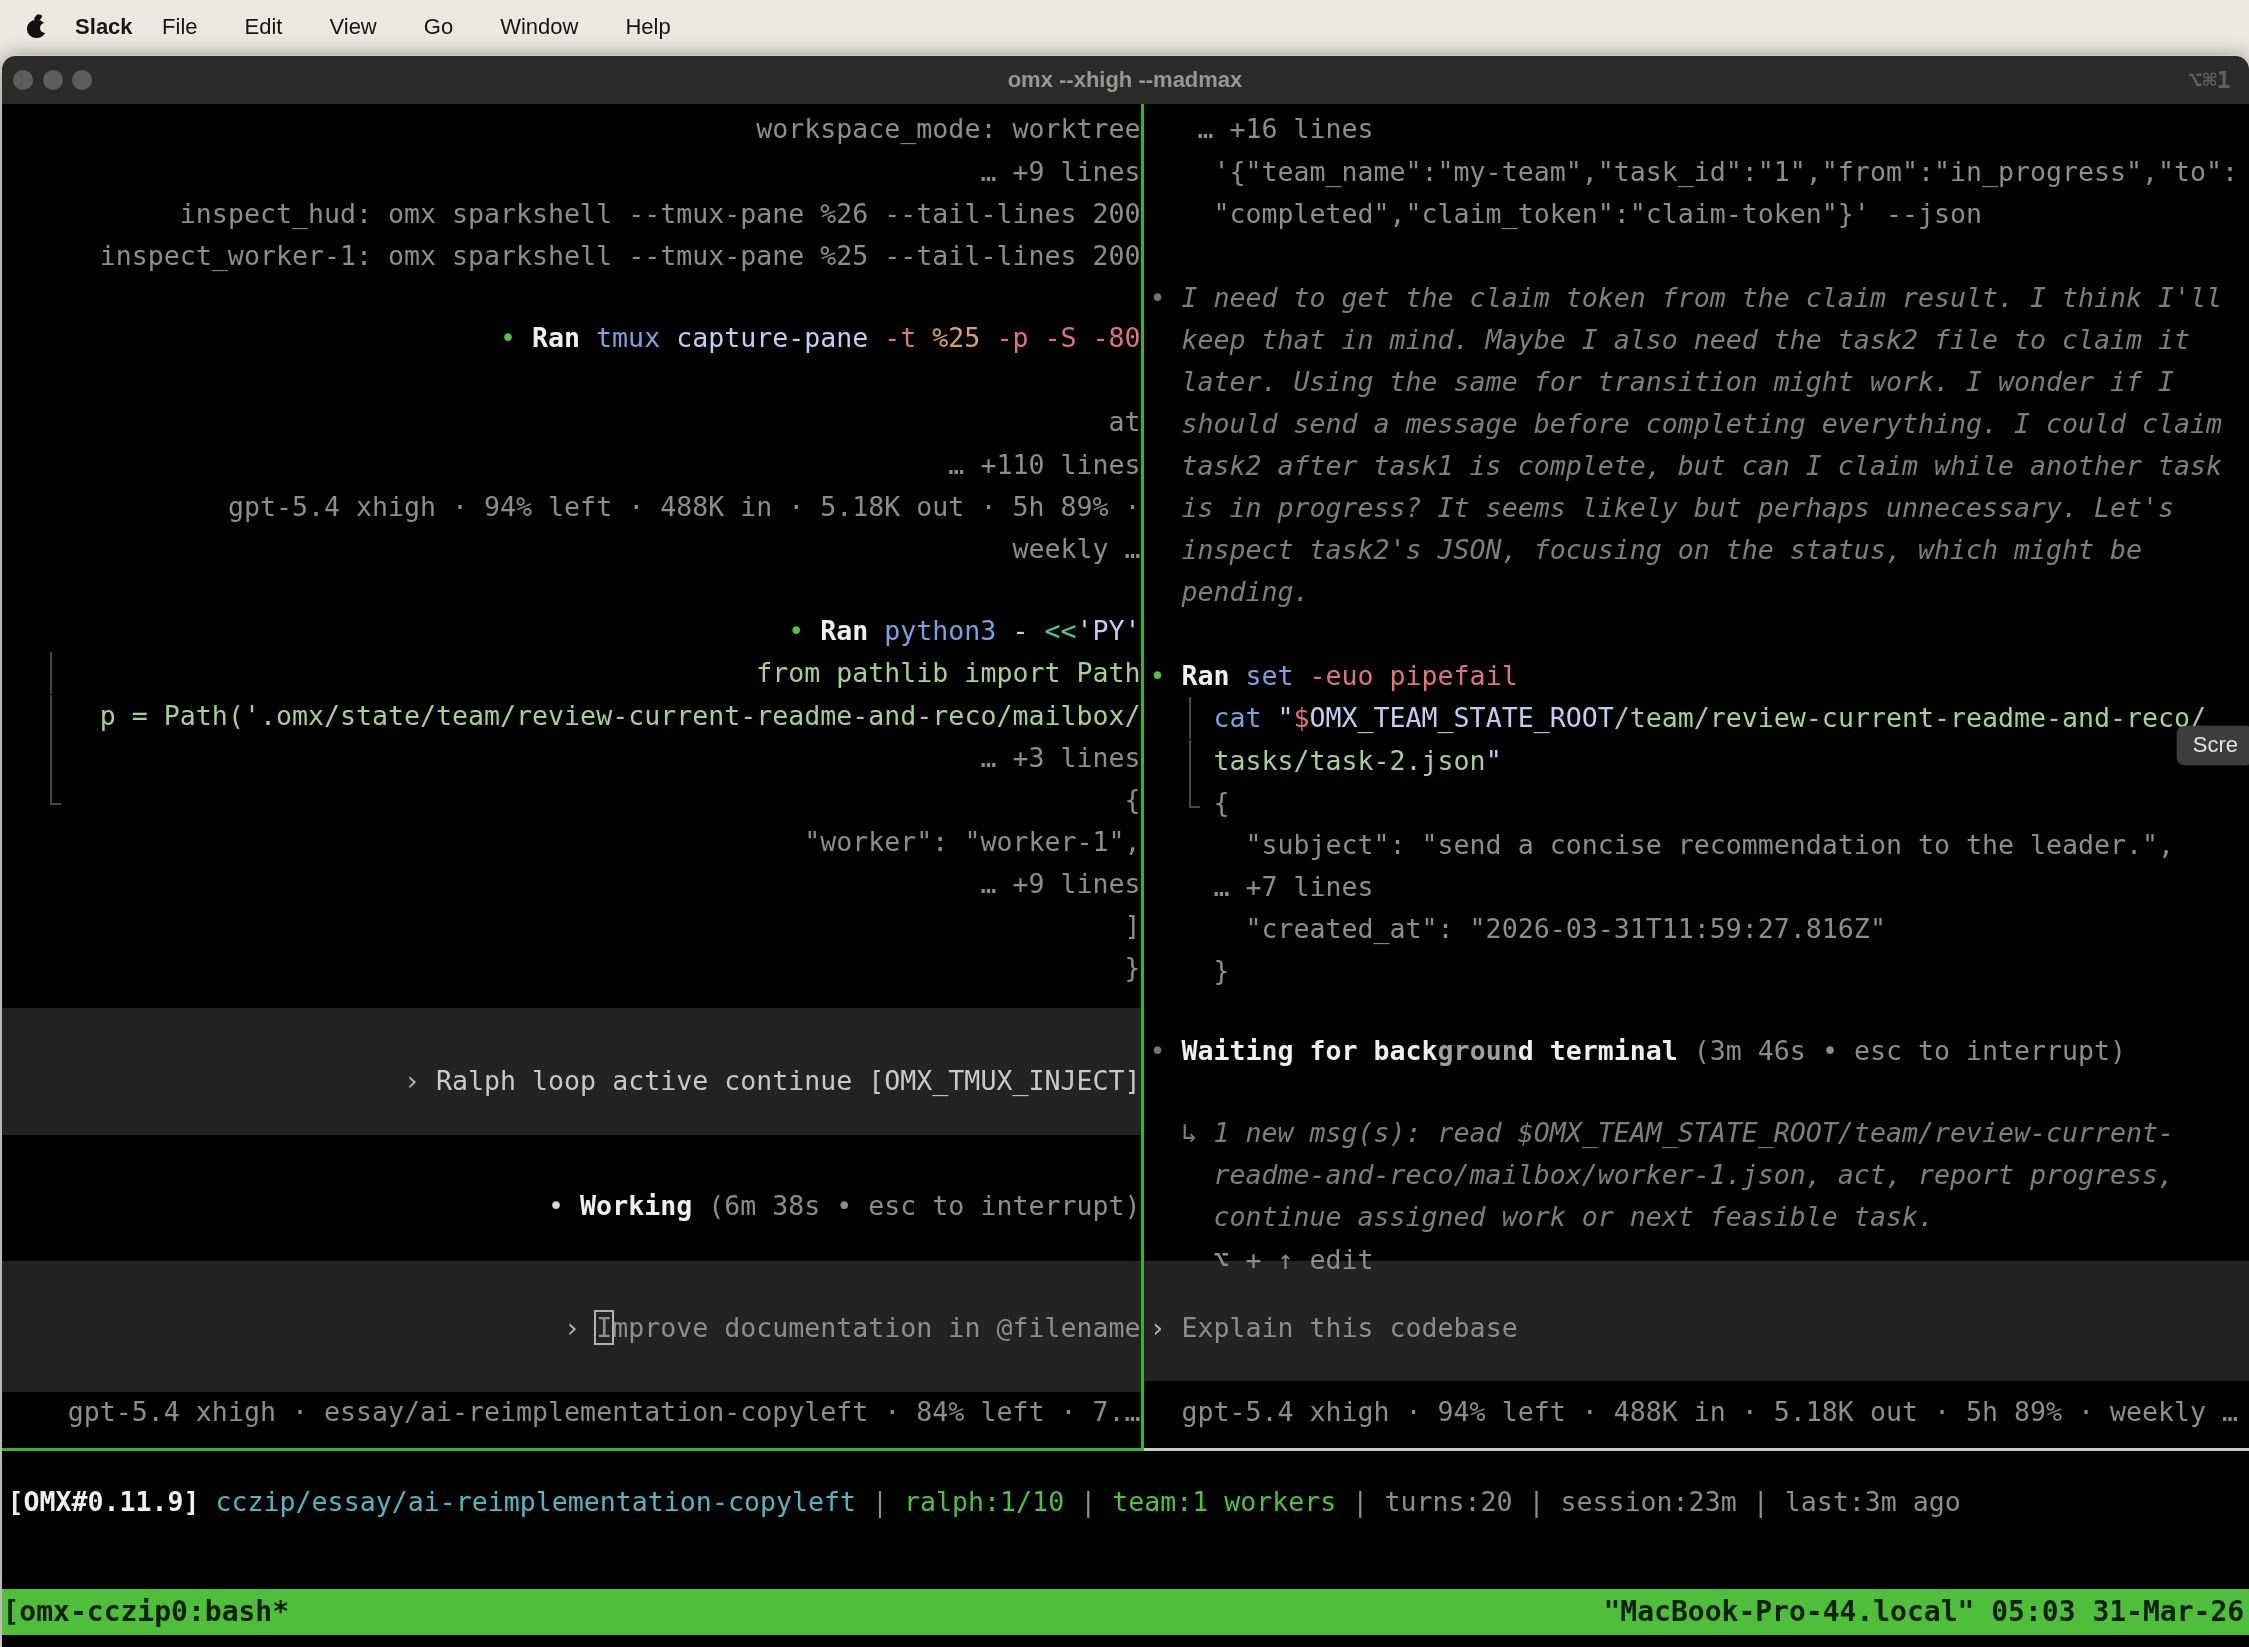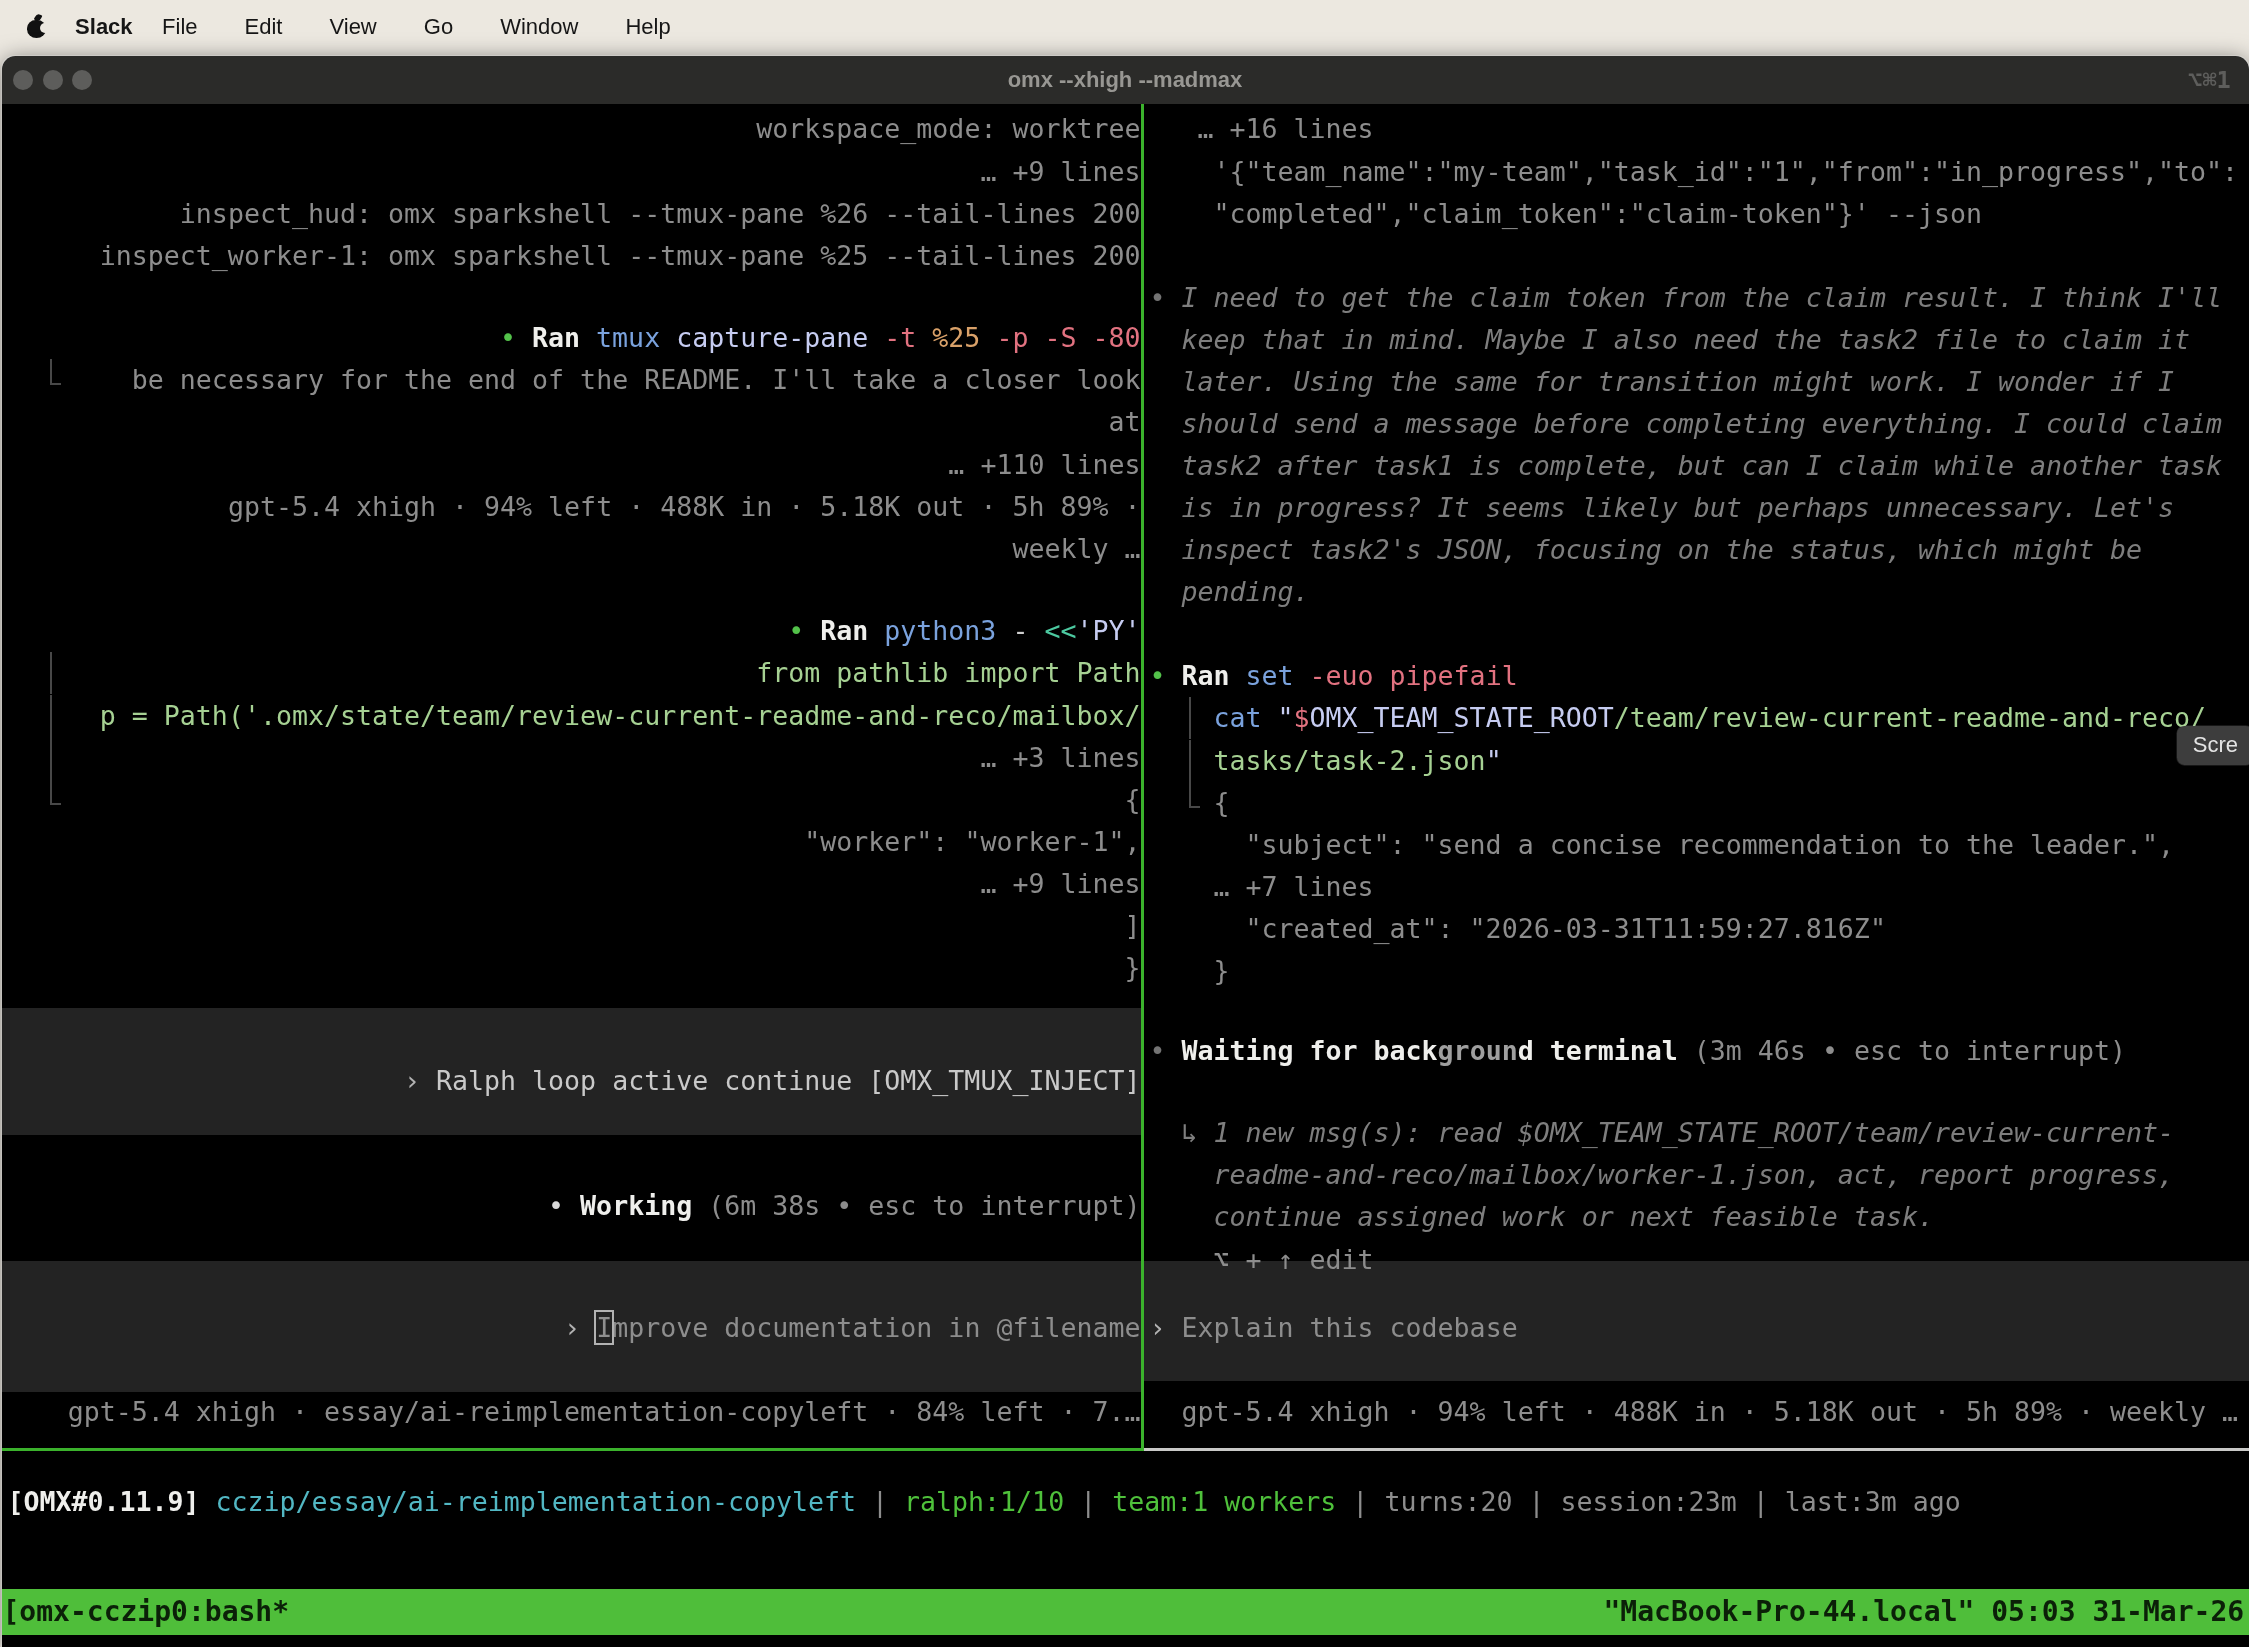--- a/index.html
+++ b/index.html
@@ -117,21 +117,20 @@
             <div class="line" style="top: 52px;"><span class="c-chev">› </span><span class="c-bright">Ralph loop active continue [OMX_TMUX_INJECT]</span></div>
           </div>
           <div class="band" style="top: 1157px; height: 131px;">
             <div class="line" style="top: 46px;"><span class="c-chev">› </span><span class="c-cursor">I</span><span class="c-dim">mprove documentation in @filename</span></div>
           </div>
           <div class="line" style="top: 4.4px;"><span class="c-dim">  workspace_mode: worktree</span></div>
           <div class="line" style="top: 47px;"><span class="c-dim"> … +9 lines</span></div>
           <div class="line" style="top: 89px; text-decoration: underline;"><span class="c-dim">  inspect_hud: omx sparkshell --tmux-pane %26 --tail-lines 200</span></div>
           <div class="line" style="top: 131px;"><span class="c-dim">  inspect_worker-1: omx sparkshell --tmux-pane %25 --tail-lines 200</span></div>
           <div class="line" style="top: 213px;"><span class="c-gbul">• </span><span class="c-white">Ran </span><span class="c-blue">tmux </span><span class="c-lav">capture-pane </span><span class="c-pink">-t </span><span class="c-orange">%25 </span><span class="c-pink">-p -S -80</span></div>
-          <div class="line" style="top: 255px;"><i class="gl corner"></i><i class="gh"></i><span class="c-dim">      be necessary for the end of the README. I'll take a closer look</span></div>
           <div class="line" style="top: 297px;"><span class="c-dim">    at</span></div>
           <div class="line" style="top: 340px;"><span class="c-dim">  … +110 lines</span></div>
           <div class="line" style="top: 382px;"><span class="c-dim">      gpt-5.4 xhigh · 94% left · 488K in · 5.18K out · 5h 89% ·</span></div>
           <div class="line" style="top: 424px;"><span class="c-dim">    weekly …</span></div>
           <div class="line" style="top: 506px;"><span class="c-gbul">• </span><span class="c-white">Ran </span><span class="c-blue">python3 </span><span class="c-fg">- </span><span class="c-teal">&lt;&lt;</span><span class="c-lav">'PY'</span></div>
           <div class="line" style="top: 548px;"><i class="gl"></i><span class="c-green">    from pathlib import Path</span></div>
           <div class="line" style="top: 591px;"><i class="gl"></i><span class="c-green">    p = Path('.omx/state/team/review-current-readme-and-reco/mailbox/</span></div>
           <div class="line" style="top: 633px;"><i class="gl"></i><span class="c-dim">    … +3 lines</span></div>
           <div class="line" style="top: 675px;"><i class="gl corner"></i><i class="gh"></i><span class="c-dim">    {</span></div>
           <div class="line" style="top: 717px;"><span class="c-dim">      "worker": "worker-1",</span></div>

